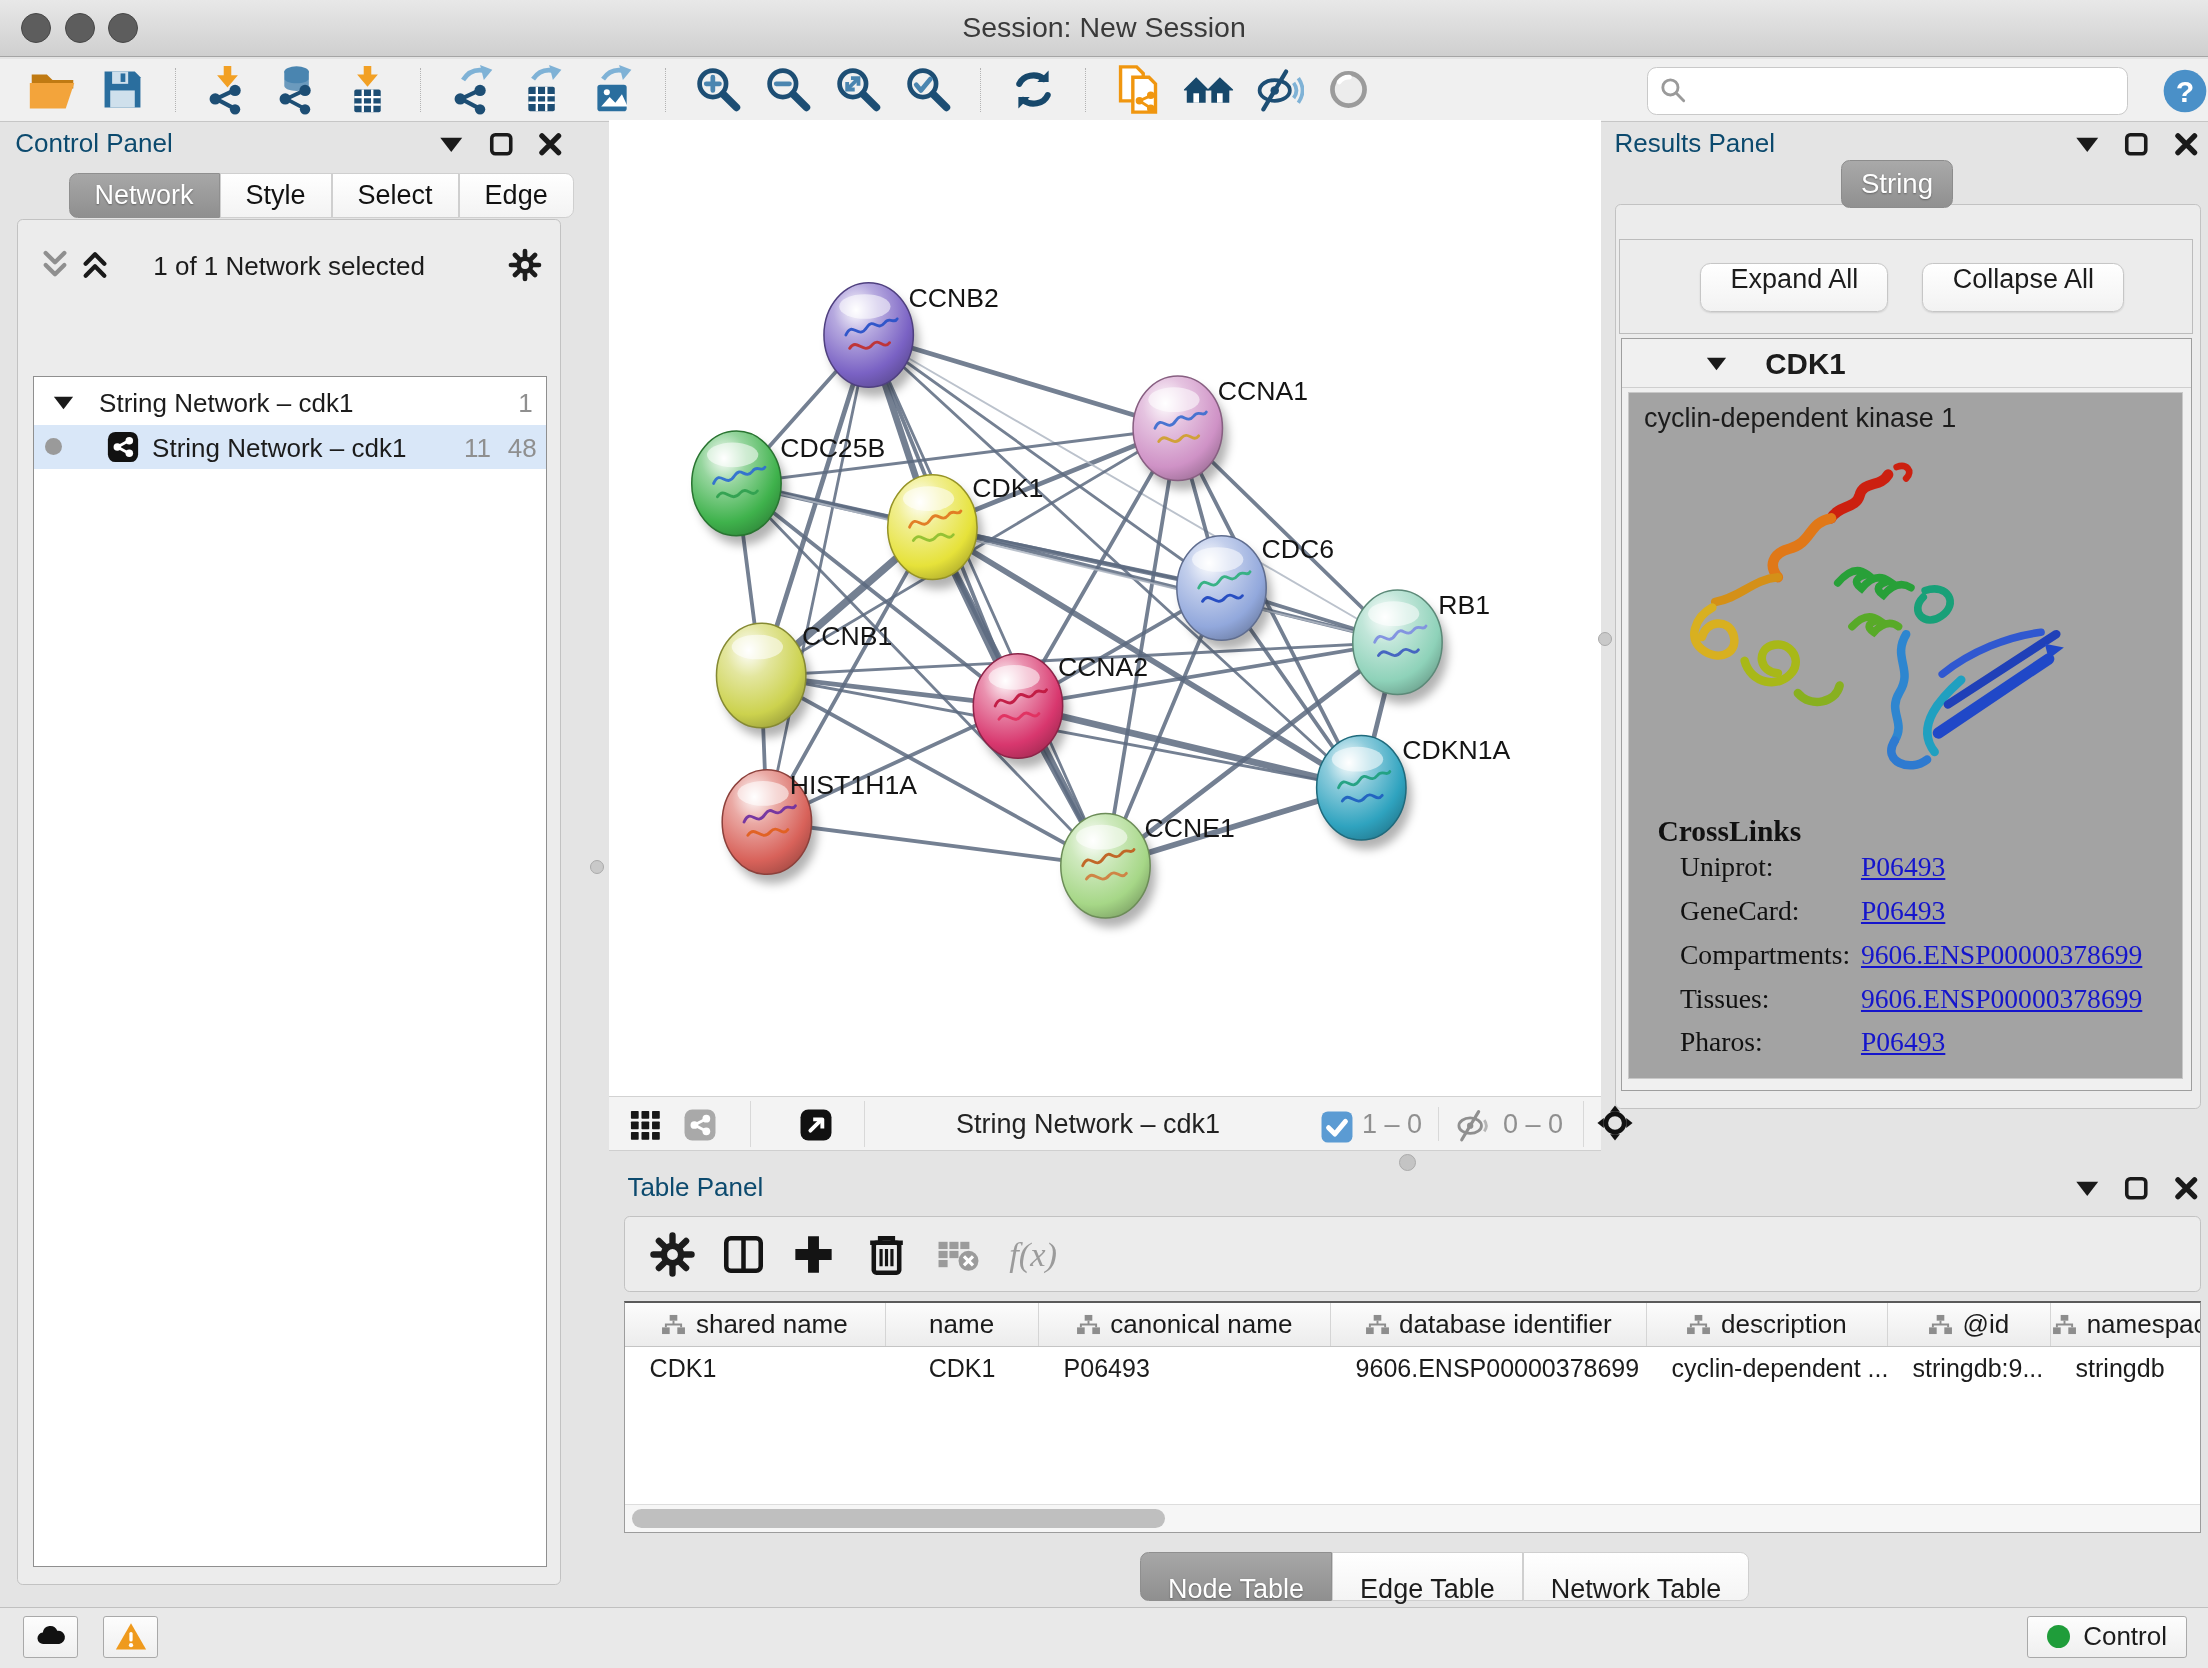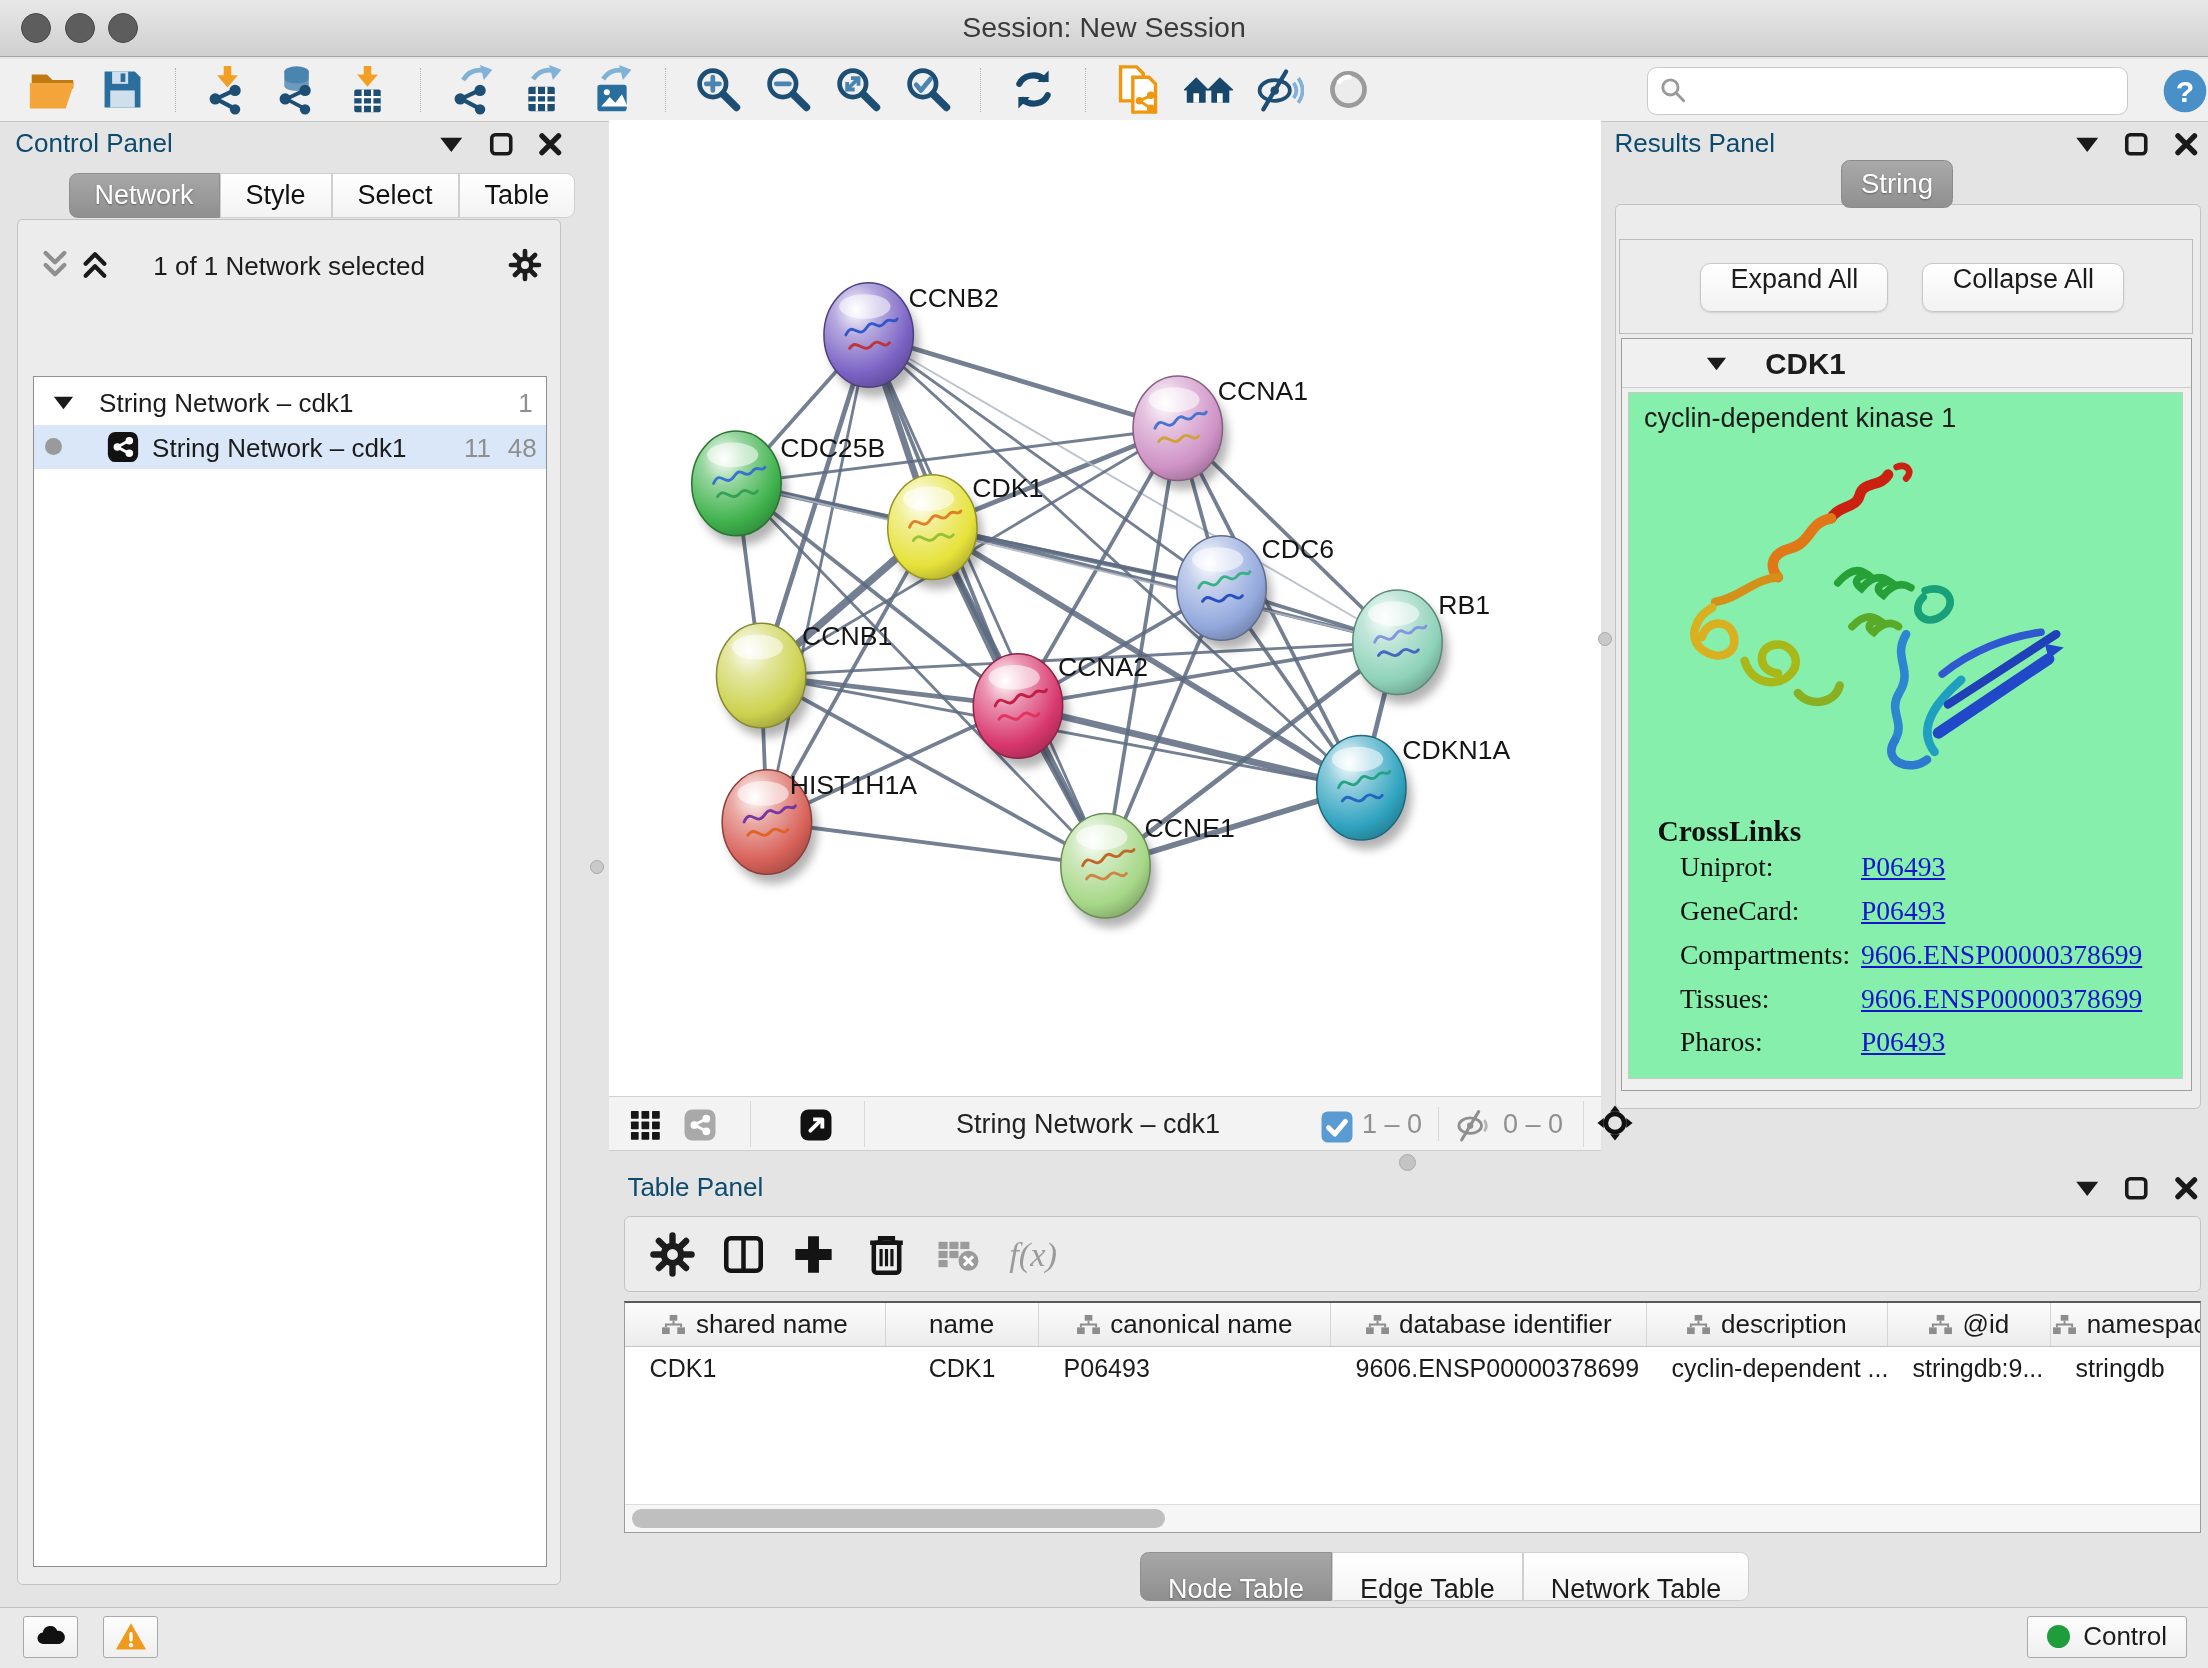--- a/index.html
+++ b/index.html
@@ -93,21 +93,21 @@
   .rp-btn { position:absolute; top:23px; height:49px; background:linear-gradient(#ffffff,#f2f2f2);
     border:1.9px solid #c6c6c6; border-radius:10.5px; font-size:27px; text-align:center;
     cursor:pointer; box-shadow:0 1px 1.9px rgba(0,0,0,.12); }
   #rp-section { position:absolute; left:5.7px; top:133px; width:571px; height:753px;
     border:1.9px solid #9e9e9e; background:#f0f0f0; }
   #rp-sec-head { position:absolute; left:0; top:0; width:100%; height:49px;
     border-bottom:1px solid #cfcfcf; }
   #rp-sec-head .tri { position:absolute; left:82px; top:14.3px; width:25px; height:21px; cursor:pointer;}
   #rp-sec-title { position:absolute; left:143px; top:7.6px; font-size:29.5px; font-weight:bold; }
   #rp-content { position:absolute; left:5.7px; top:53px; width:555px; height:687px;
-    background:#86efac; border:1px solid #c8c8c8; }
+    background:#a3a3a3; border:1px solid #c8c8c8; }
   #rp-desc { position:absolute; left:15px; top:9.5px; font-size:27px; }
   #protein-img { position:absolute; left:28.5px; top:55px; }
   #xl-title { position:absolute; left:28.5px; top:422px; font-family:"Liberation Serif",serif;
     font-weight:bold; font-size:29.5px; color:#111; }
   .xl-row { position:absolute; left:51px; width:485px; height:44px;
     font-family:"Liberation Serif",serif; font-size:27.6px; color:#111; }
   .xl-val { position:absolute; left:181px; color:#1515cc; text-decoration:underline; cursor:pointer; }
 
   
   #table-panel { position:absolute; left:616px; top:1168px; width:1592px; height:420px; }
@@ -367,21 +367,21 @@
     <span>
         <svg viewBox="0 0 24 24">
           <path d="M5 5l14 14M19 5L5 19" stroke="#1a1a1a" stroke-width="4.5" stroke-linecap="round"></path>
         </svg>
       </span>
   </div>
   <div id="cp-tabs">
       <div class="seg sel">Network</div>
       <div class="seg">Style</div>
       <div class="seg">Select</div>
-      <div class="seg">Table</div>
+      <div class="seg">Edge</div>
     </div>
   <div class="groupbox" id="cp-group">
     <div id="cp-statusrow">
       <span class="chev" style="left:21px">
           <svg viewBox="0 0 24 24">
             <g fill="none" stroke="#8f8f8f" stroke-width="3.2" stroke-linecap="round" stroke-linejoin="round">
               <path d="M5 3l7 7 7-7"></path>
               <path d="M5 12l7 7 7-7"></path>
             </g>
           </svg>

